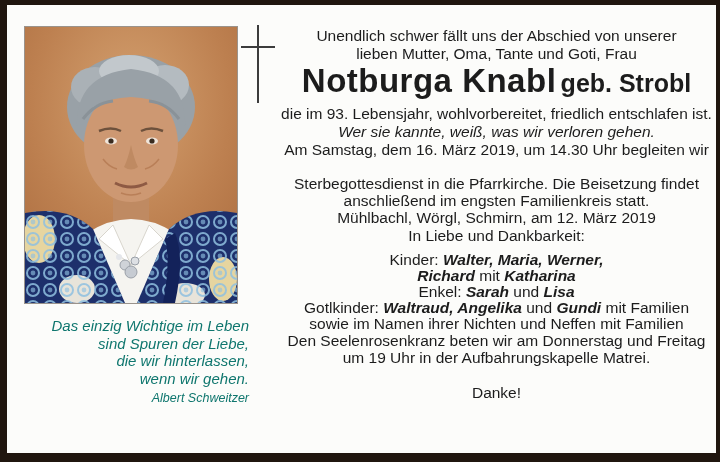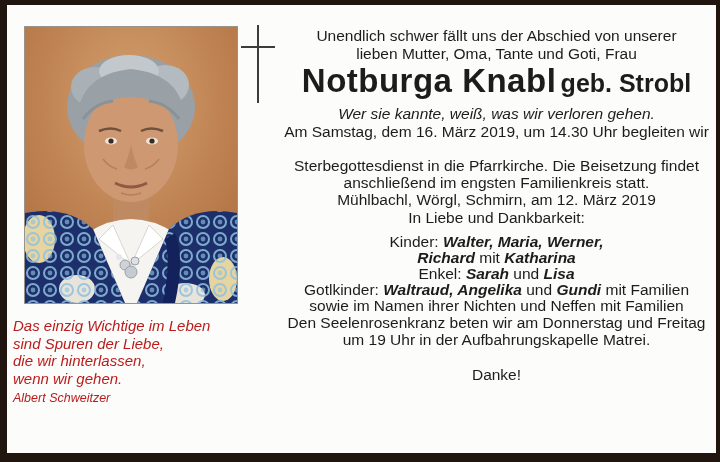--- a/index.html
+++ b/index.html
@@ -15,22 +15,22 @@
     background:#fcfcfa;
   }
   
   .photo-wrap {
     position:absolute; left:18px; top:22px; width:212px; height:276px;
     outline:1px solid #9a938c;
   }
   .photo-wrap svg { display:block; }
   .quote {
     position:absolute; left:6px; top:312px; width:236px;
-    text-align:left; font-style:italic;
-    font-size:15px; line-height:17.5px; color:#b91c1c;
+    text-align:right; font-style:italic;
+    font-size:15px; line-height:17.5px; color:#0f766e;
   }
   .quote .attr { font-size:12.5px; margin-top:3px; }
   
   .cross { position:absolute; left:233px; top:18px; width:36px; height:82px; }
   
   .content {
     position:absolute; left:273px; top:0; width:433px;
     padding-top:22px; text-align:center;
     font-size:15.5px; line-height:18px;
   }
@@ -141,20 +141,21 @@
 
     <div class="content">
       <p class="intro">Unendlich schwer fällt uns der Abschied von unserer</p>
       <p class="intro">lieben Mutter, Oma, Tante und Goti, Frau</p>
 
       <p class="name-row">
         <span class="name">Notburga Knabl</span>
         <span class="maiden">geb. Strobl</span>
       </p>
 
+      <p class="death">die im 93. Lebensjahr, wohlvorbereitet, friedlich entschlafen ist.</p>
       <p class="epitaph">Wer sie kannte, weiß, was wir verloren gehen.</p>
 
       <p class="funeral">
         <span>Am Samstag, dem 16. März 2019, um 14.30 Uhr begleiten wir</span><br>
         <br>
         <span>Sterbegottesdienst in die Pfarrkirche. Die Beisetzung findet</span><br>
         <span>anschließend im engsten Familienkreis statt.</span>
       </p>
 
       <p class="place">Mühlbachl, Wörgl, Schmirn, am 12. März 2019</p>

